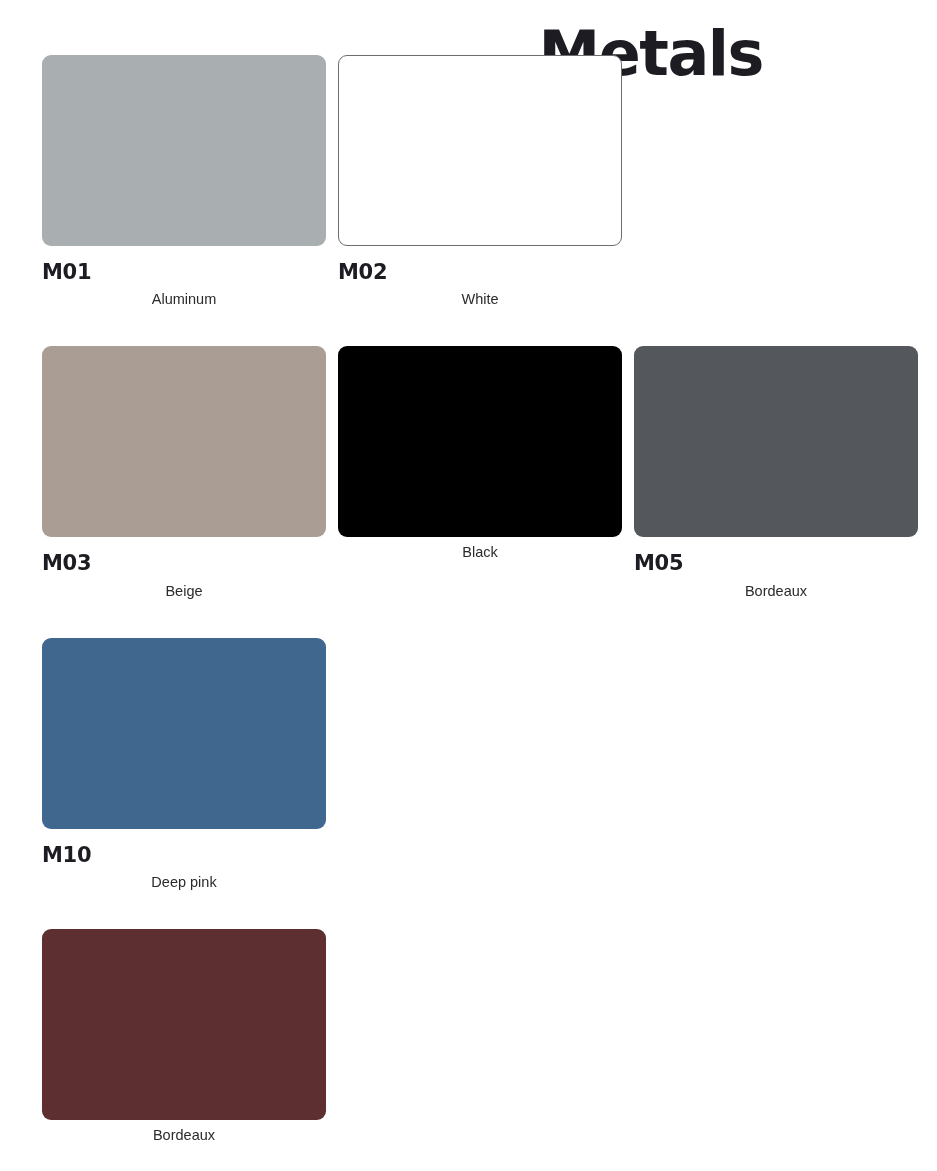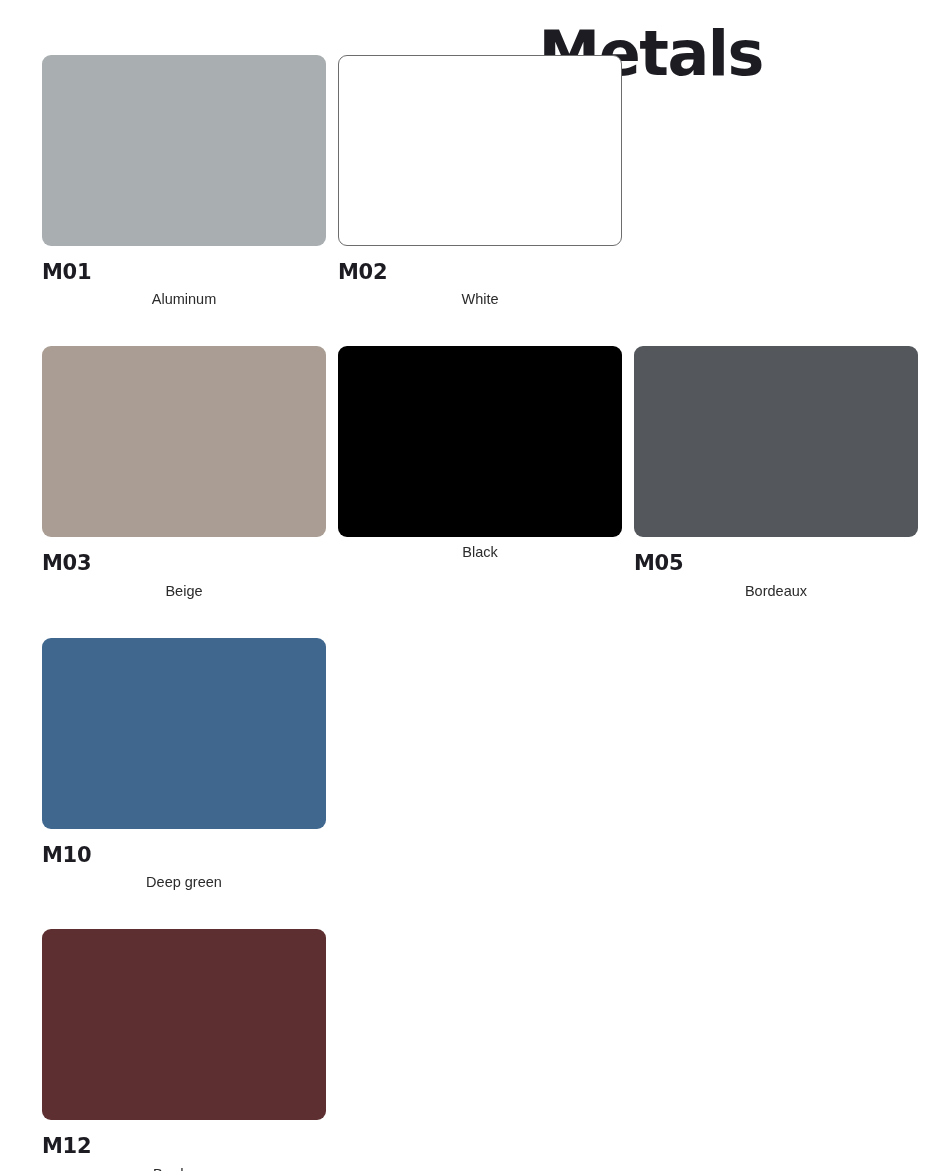--- a/index.html
+++ b/index.html
@@ -130,27 +130,26 @@
         <div class="swatch-cell">
           <div class="swatch-chip" title="Graphite" style="background: rgb(84, 88, 92);"></div>
           <div class="swatch-code">M05</div>
           <div class="swatch-name">Bordeaux</div>
         </div>
       </div>
       <div class="swatch-row">
         <div class="swatch-cell">
           <div class="swatch-chip" title="Deep blue" style="background: rgb(64, 104, 143);"></div>
           <div class="swatch-code">M10</div>
-          <div class="swatch-name">Deep green</div>
+          <div class="swatch-name">Deep pink</div>
         </div>
       </div>
       <div class="swatch-row">
         <div class="swatch-cell">
           <div class="swatch-chip" title="Bordeaux" style="background: rgb(93, 47, 48);"></div>
-          <div class="swatch-code">M12</div>
           <div class="swatch-name">Bordeaux</div>
         </div>
         <div class="swatch-cell empty">
           <div class="swatch-chip"></div>
           <div class="swatch-code"></div>
           <div class="swatch-name"></div>
         </div>
         <div class="swatch-cell empty">
           <div class="swatch-chip"></div>
           <div class="swatch-code"></div>

